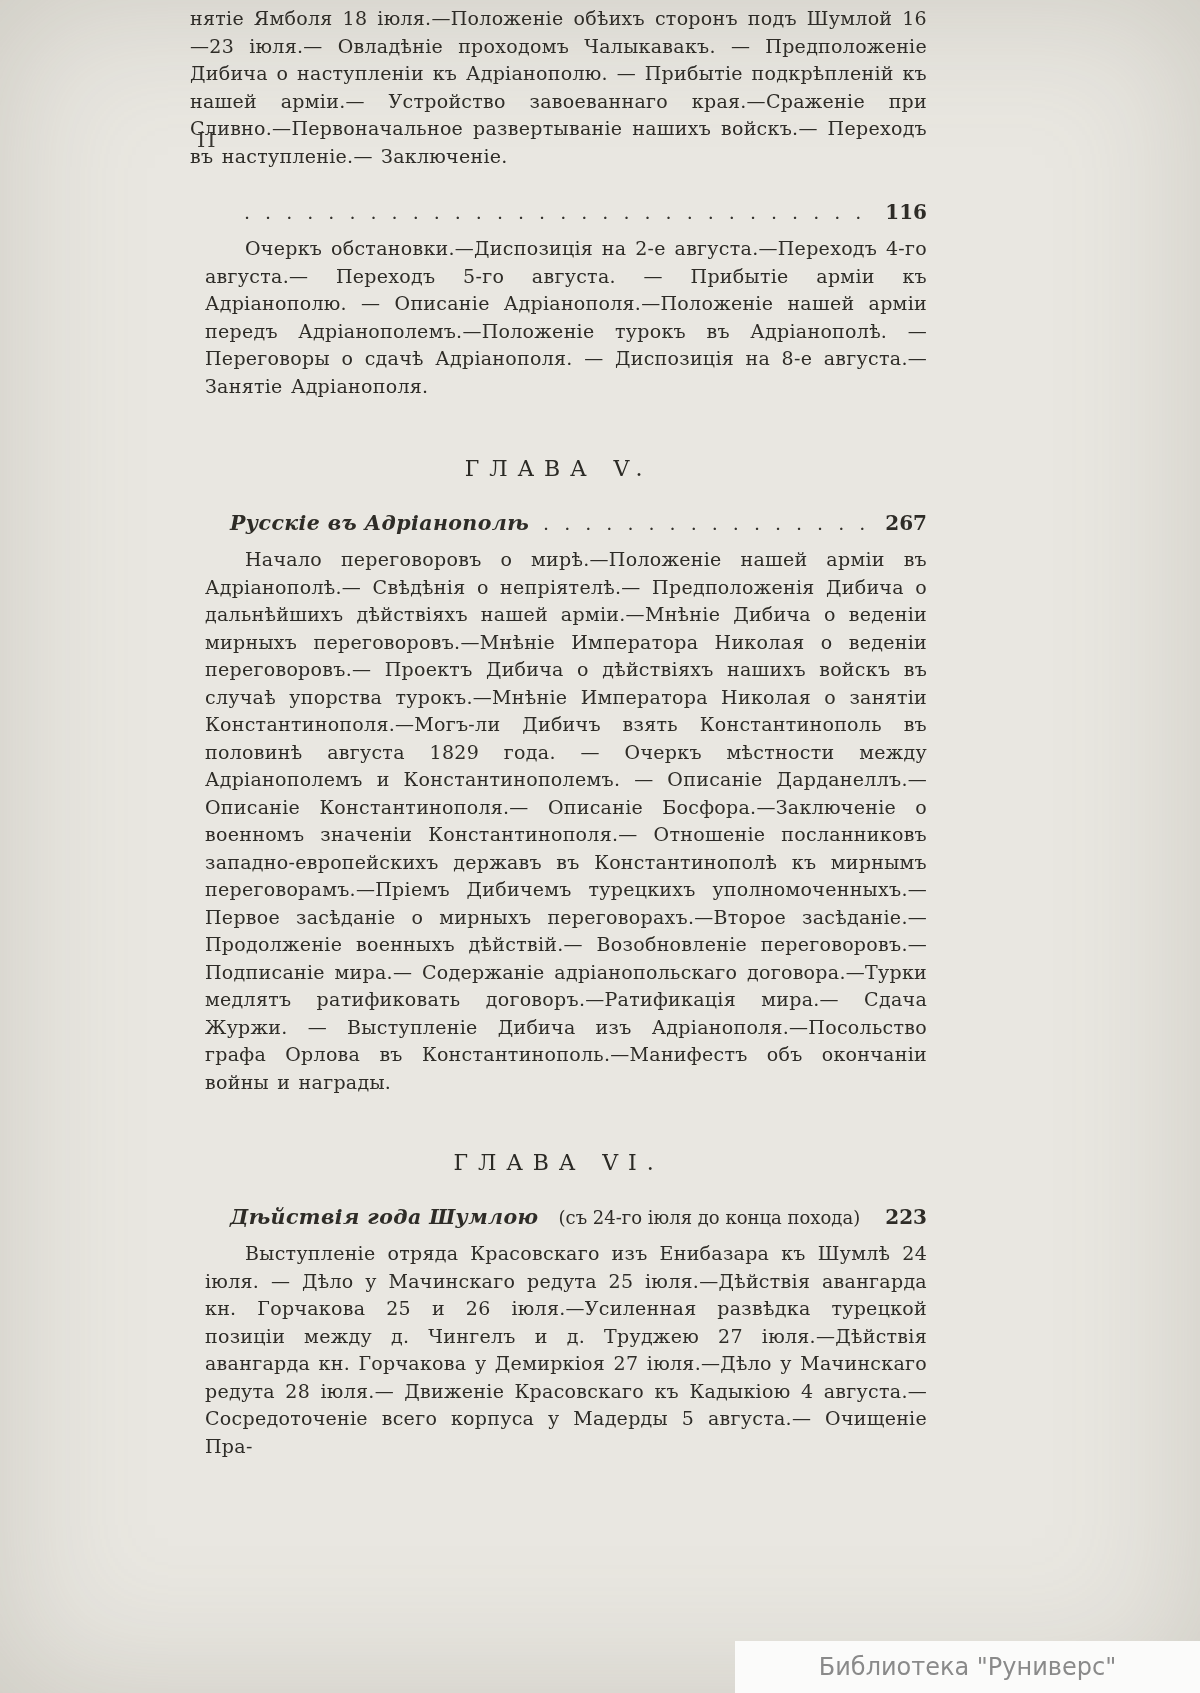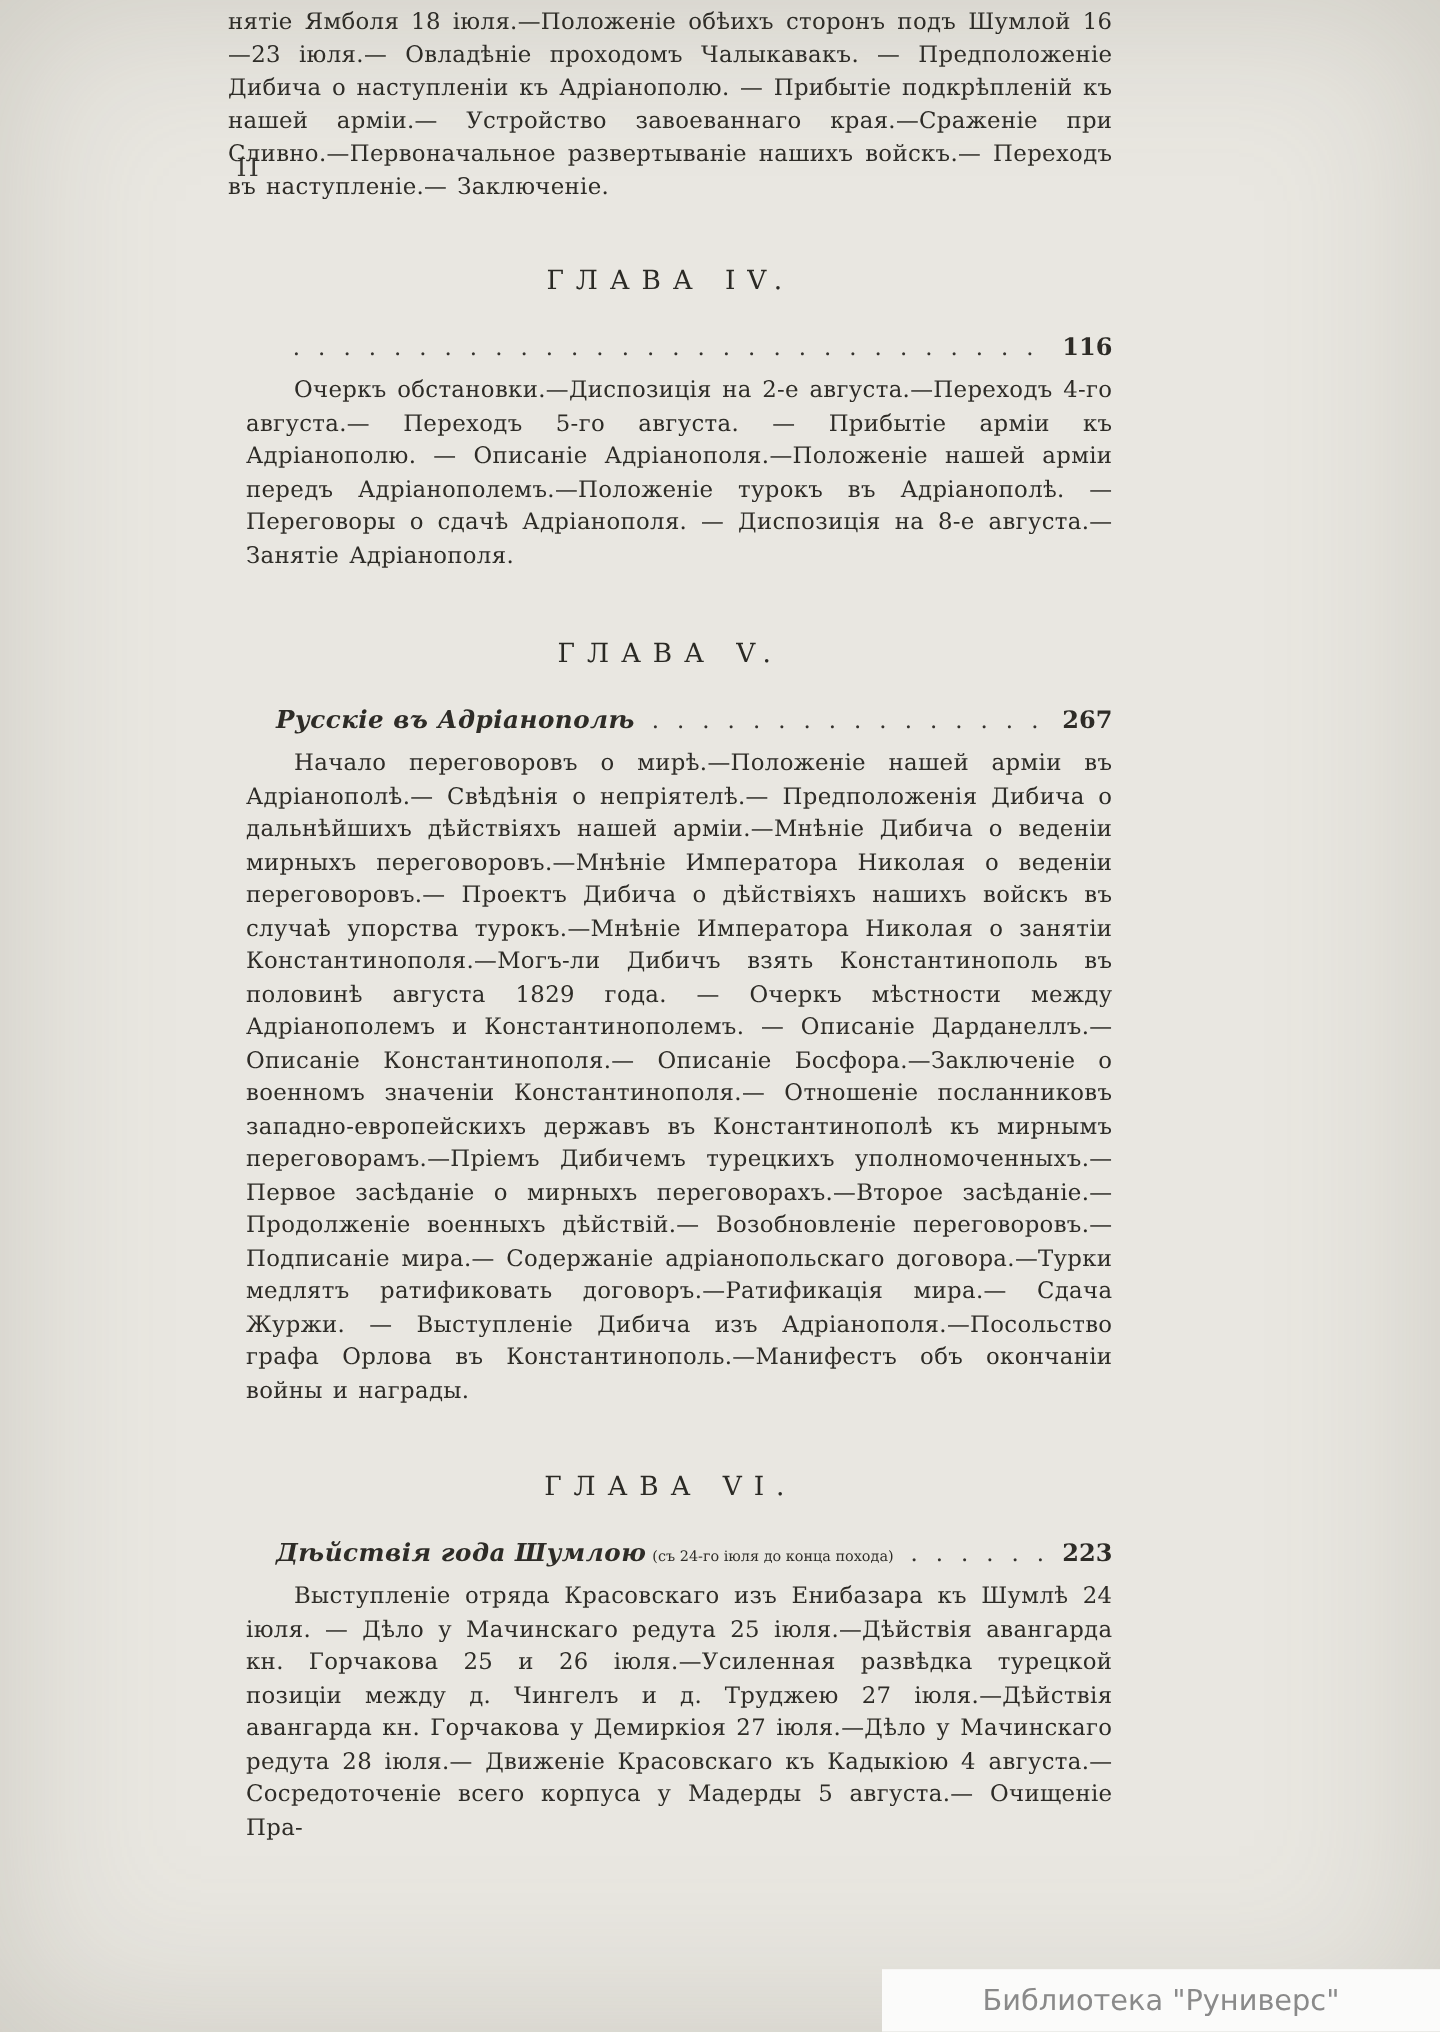--- a/index.html
+++ b/index.html
@@ -47,23 +47,23 @@
     margin-top:30px;
     padding-left:40px;
   }
   .entry .title{
     font-style:italic;font-weight:bold;
     font-size:20.5px;
     white-space:nowrap;
     letter-spacing:0.02em;
   }
   .entry .title-suffix{
-    font-size:12px;
+    font-size:18px;
     white-space:nowrap;
-    margin-left:5px;
+    margin-left:20px;
   }
   .entry .leader{
     flex:1 1 auto;
     overflow:hidden;
     white-space:nowrap;
     font-size:19px;
     word-spacing:9px;
     margin:0 10px 0 14px;
     color:#34322d;
   }
@@ -90,21 +90,20 @@
 <div class="page">
 
   <div class="folio">II</div>
 
   <div class="content">
 
 
     <div class="para intro">нятіе Ямболя 18 іюля.—Положеніе обѣихъ сторонъ подъ Шумлой 16—23 іюля.— Овладѣніе проходомъ Чалыкавакъ. — Предположеніе Дибича о наступленіи къ Адріанополю. — Прибытіе подкрѣпленій къ нашей арміи.— Устройство завоеваннаго края.—Сраженіе при Сливно.—Первоначальное развертываніе нашихъ войскъ.— Переходъ въ наступленіе.— Заключеніе.</div>
 
     <div>
-      <div class="chapter-heading gap-iv">ГЛАВА IV.</div>
       <div class="entry">
         <span class="leader">. . . . . . . . . . . . . . . . . . . . . . . . . . . . . .</span>
         <span class="pageno">116</span>
       </div>
       <div class="para summary">Очеркъ обстановки.—Диспозиція на 2-е августа.—Переходъ 4-го августа.— Переходъ 5-го августа. — Прибытіе арміи къ Адріанополю. — Описаніе Адріанополя.—Положеніе нашей арміи передъ Адріанополемъ.—Положеніе турокъ въ Адріанополѣ. — Переговоры о сдачѣ Адріанополя. — Диспозиція на 8-е августа.—Занятіе Адріанополя.</div>
     </div>
 
     <div>
       <div class="chapter-heading gap-v">ГЛАВА V.</div>
       <div class="entry">

